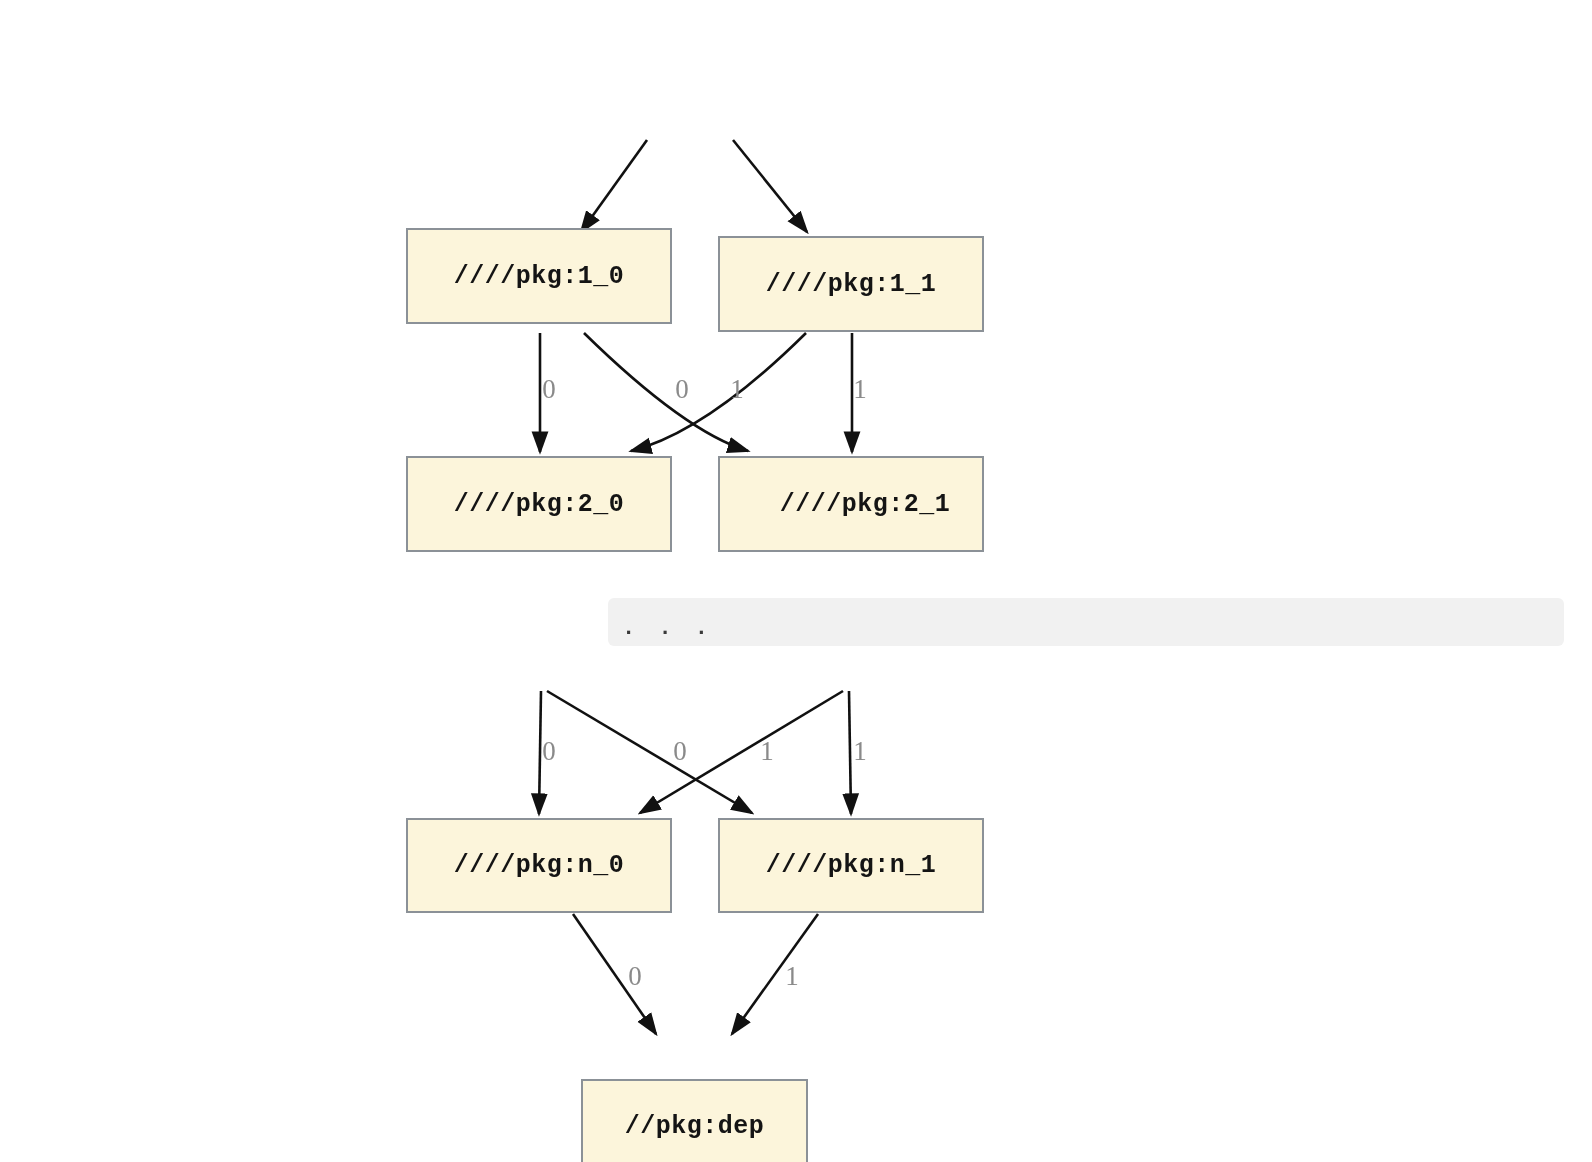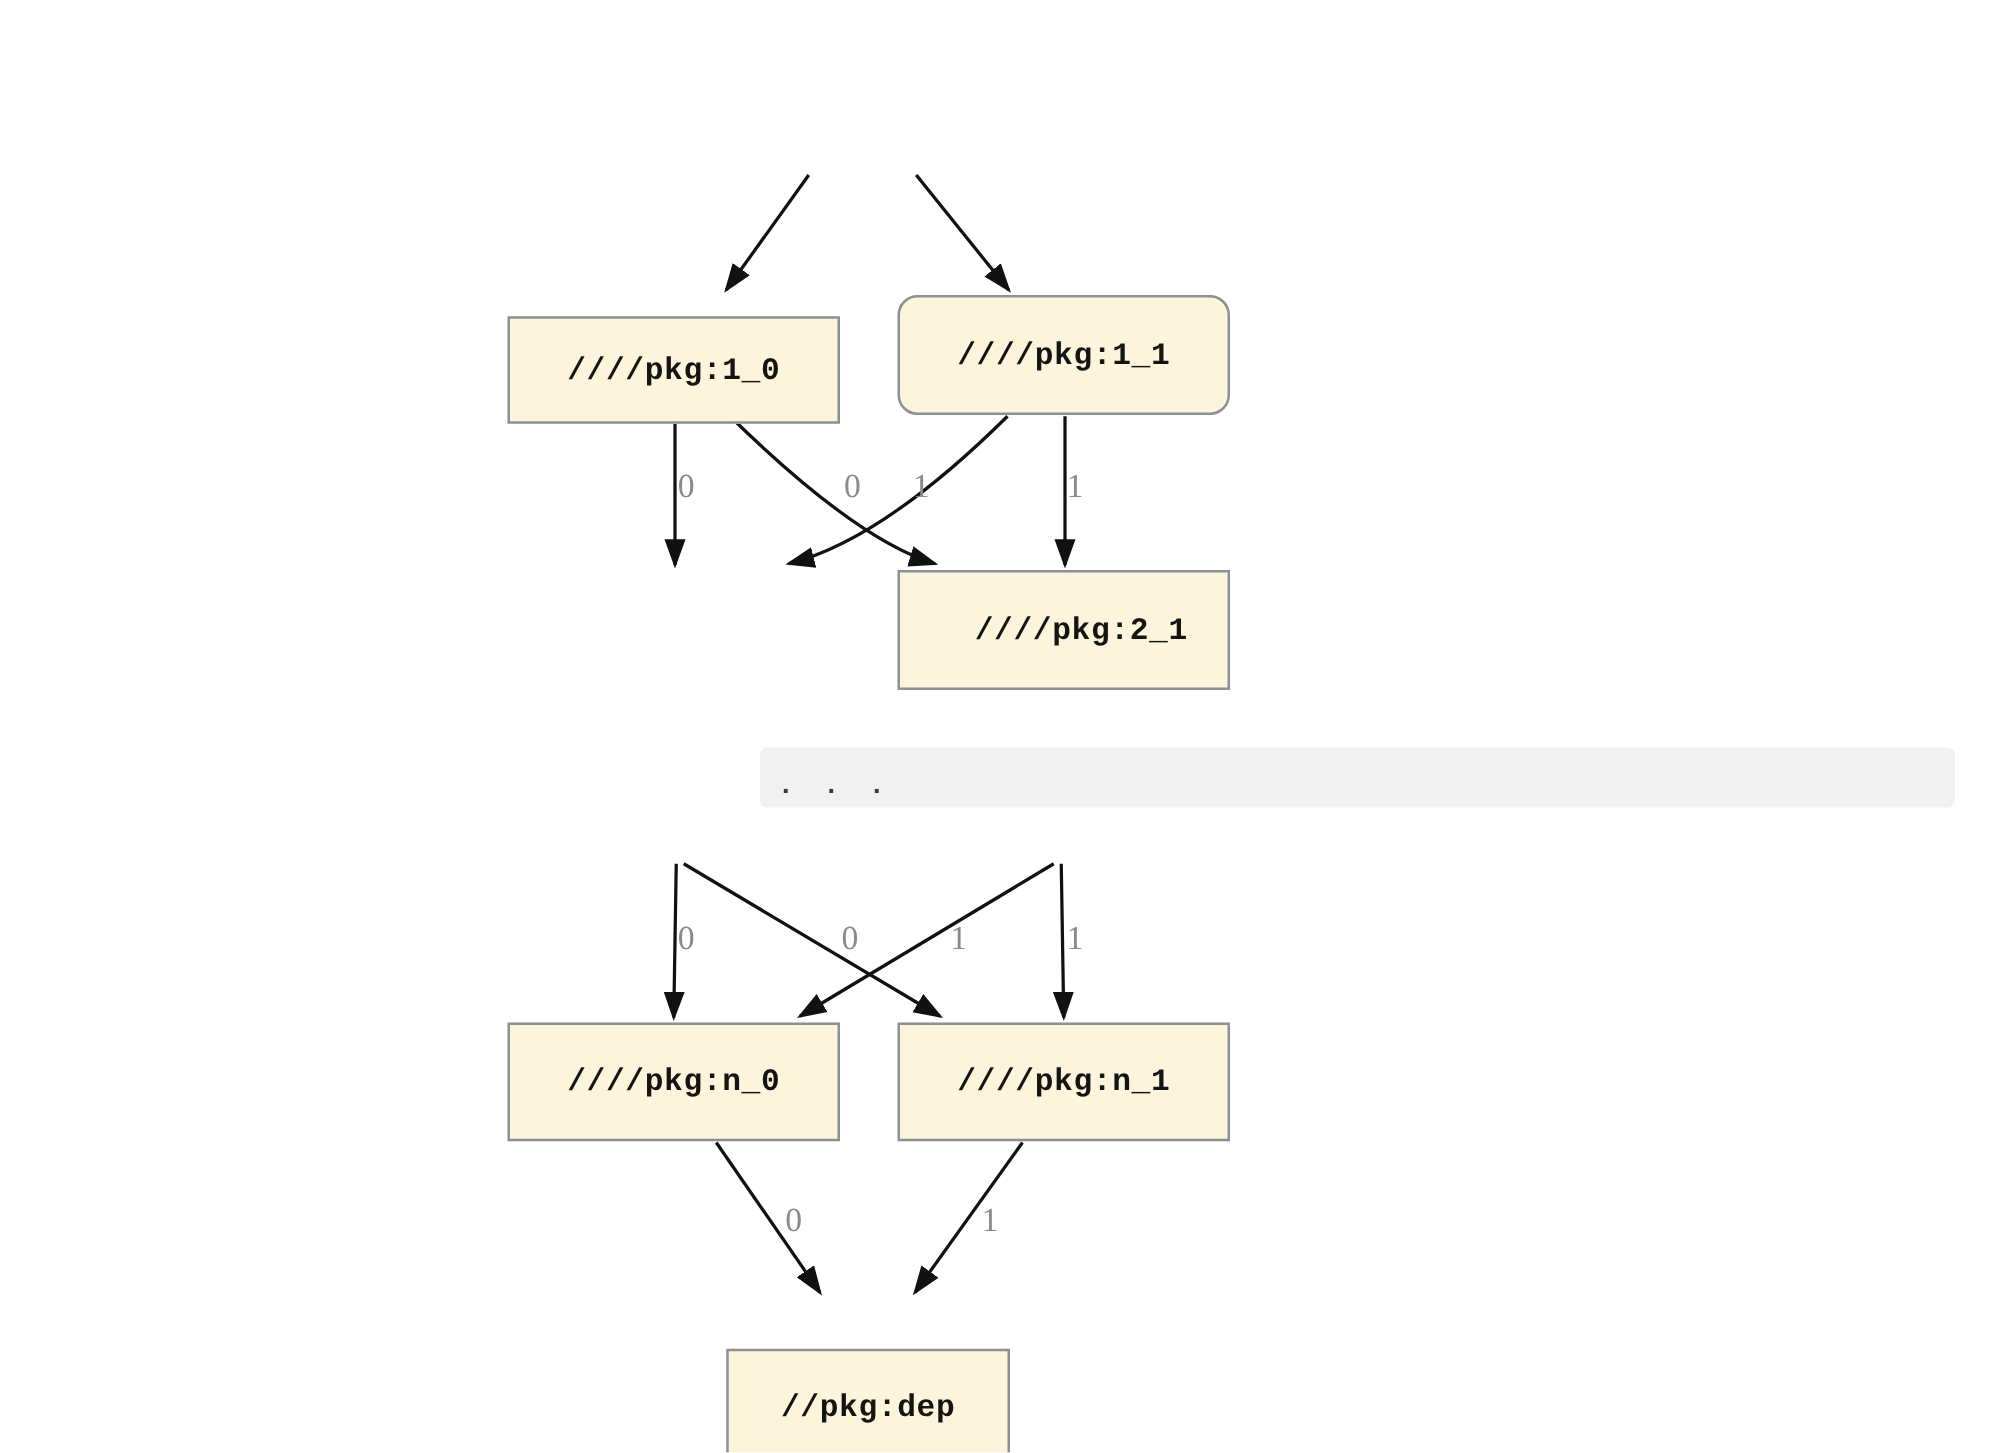--- a/index.html
+++ b/index.html
@@ -98,24 +98,25 @@
     <path class="edge" d="M 541 691 L 539 814" marker-end="url(#arrow)"></path>
     <path class="edge" d="M 547 691 L 752 813" marker-end="url(#arrow)"></path>
     <path class="edge" d="M 843 691 L 640 813" marker-end="url(#arrow)"></path>
     <path class="edge" d="M 849 691 L 851 814" marker-end="url(#arrow)"></path>
 
     <path class="edge" d="M 573 914 L 656 1034" marker-end="url(#arrow)"></path>
     <path class="edge" d="M 818 914 L 732 1034" marker-end="url(#arrow)"></path>
   </svg>
 
 
-  <div class="node" style="left:406px; top:253px; width:266px; height:86px;text-align:center;">////pkg:1_0</div>
+  <div class="node" style="left:406px; top:228px; width:266px; height:96px;text-align:center;">////pkg:1_0</div>
 
-  <div class="node" style="left:718px; top:236px; width:266px; height:96px;border-radius:16px;">////pkg:1_1</div>
+  <div class="node" style="left:718px; top:236px; width:266px; height:96px;">////pkg:1_1</div>
 
+  <div class="node" style="left:406px; top:456px; width:266px; height:96px;">////pkg:2_0</div>
 
   <div class="node" style="left:718px; top:456px; width:266px; height:96px;padding-left:28px;">////pkg:2_1</div>
 
   <div class="node" style="left:406px; top:818px; width:266px; height:95px;">////pkg:n_0</div>
 
   <div class="node" style="left:718px; top:818px; width:266px; height:95px;text-align:center;">////pkg:n_1</div>
 
   <div class="node" style="left:581px; top:1039px; width:227px; height:95px;margin-top:40px;">//pkg:dep</div>
 
   <div class="ellipsis-bar">

